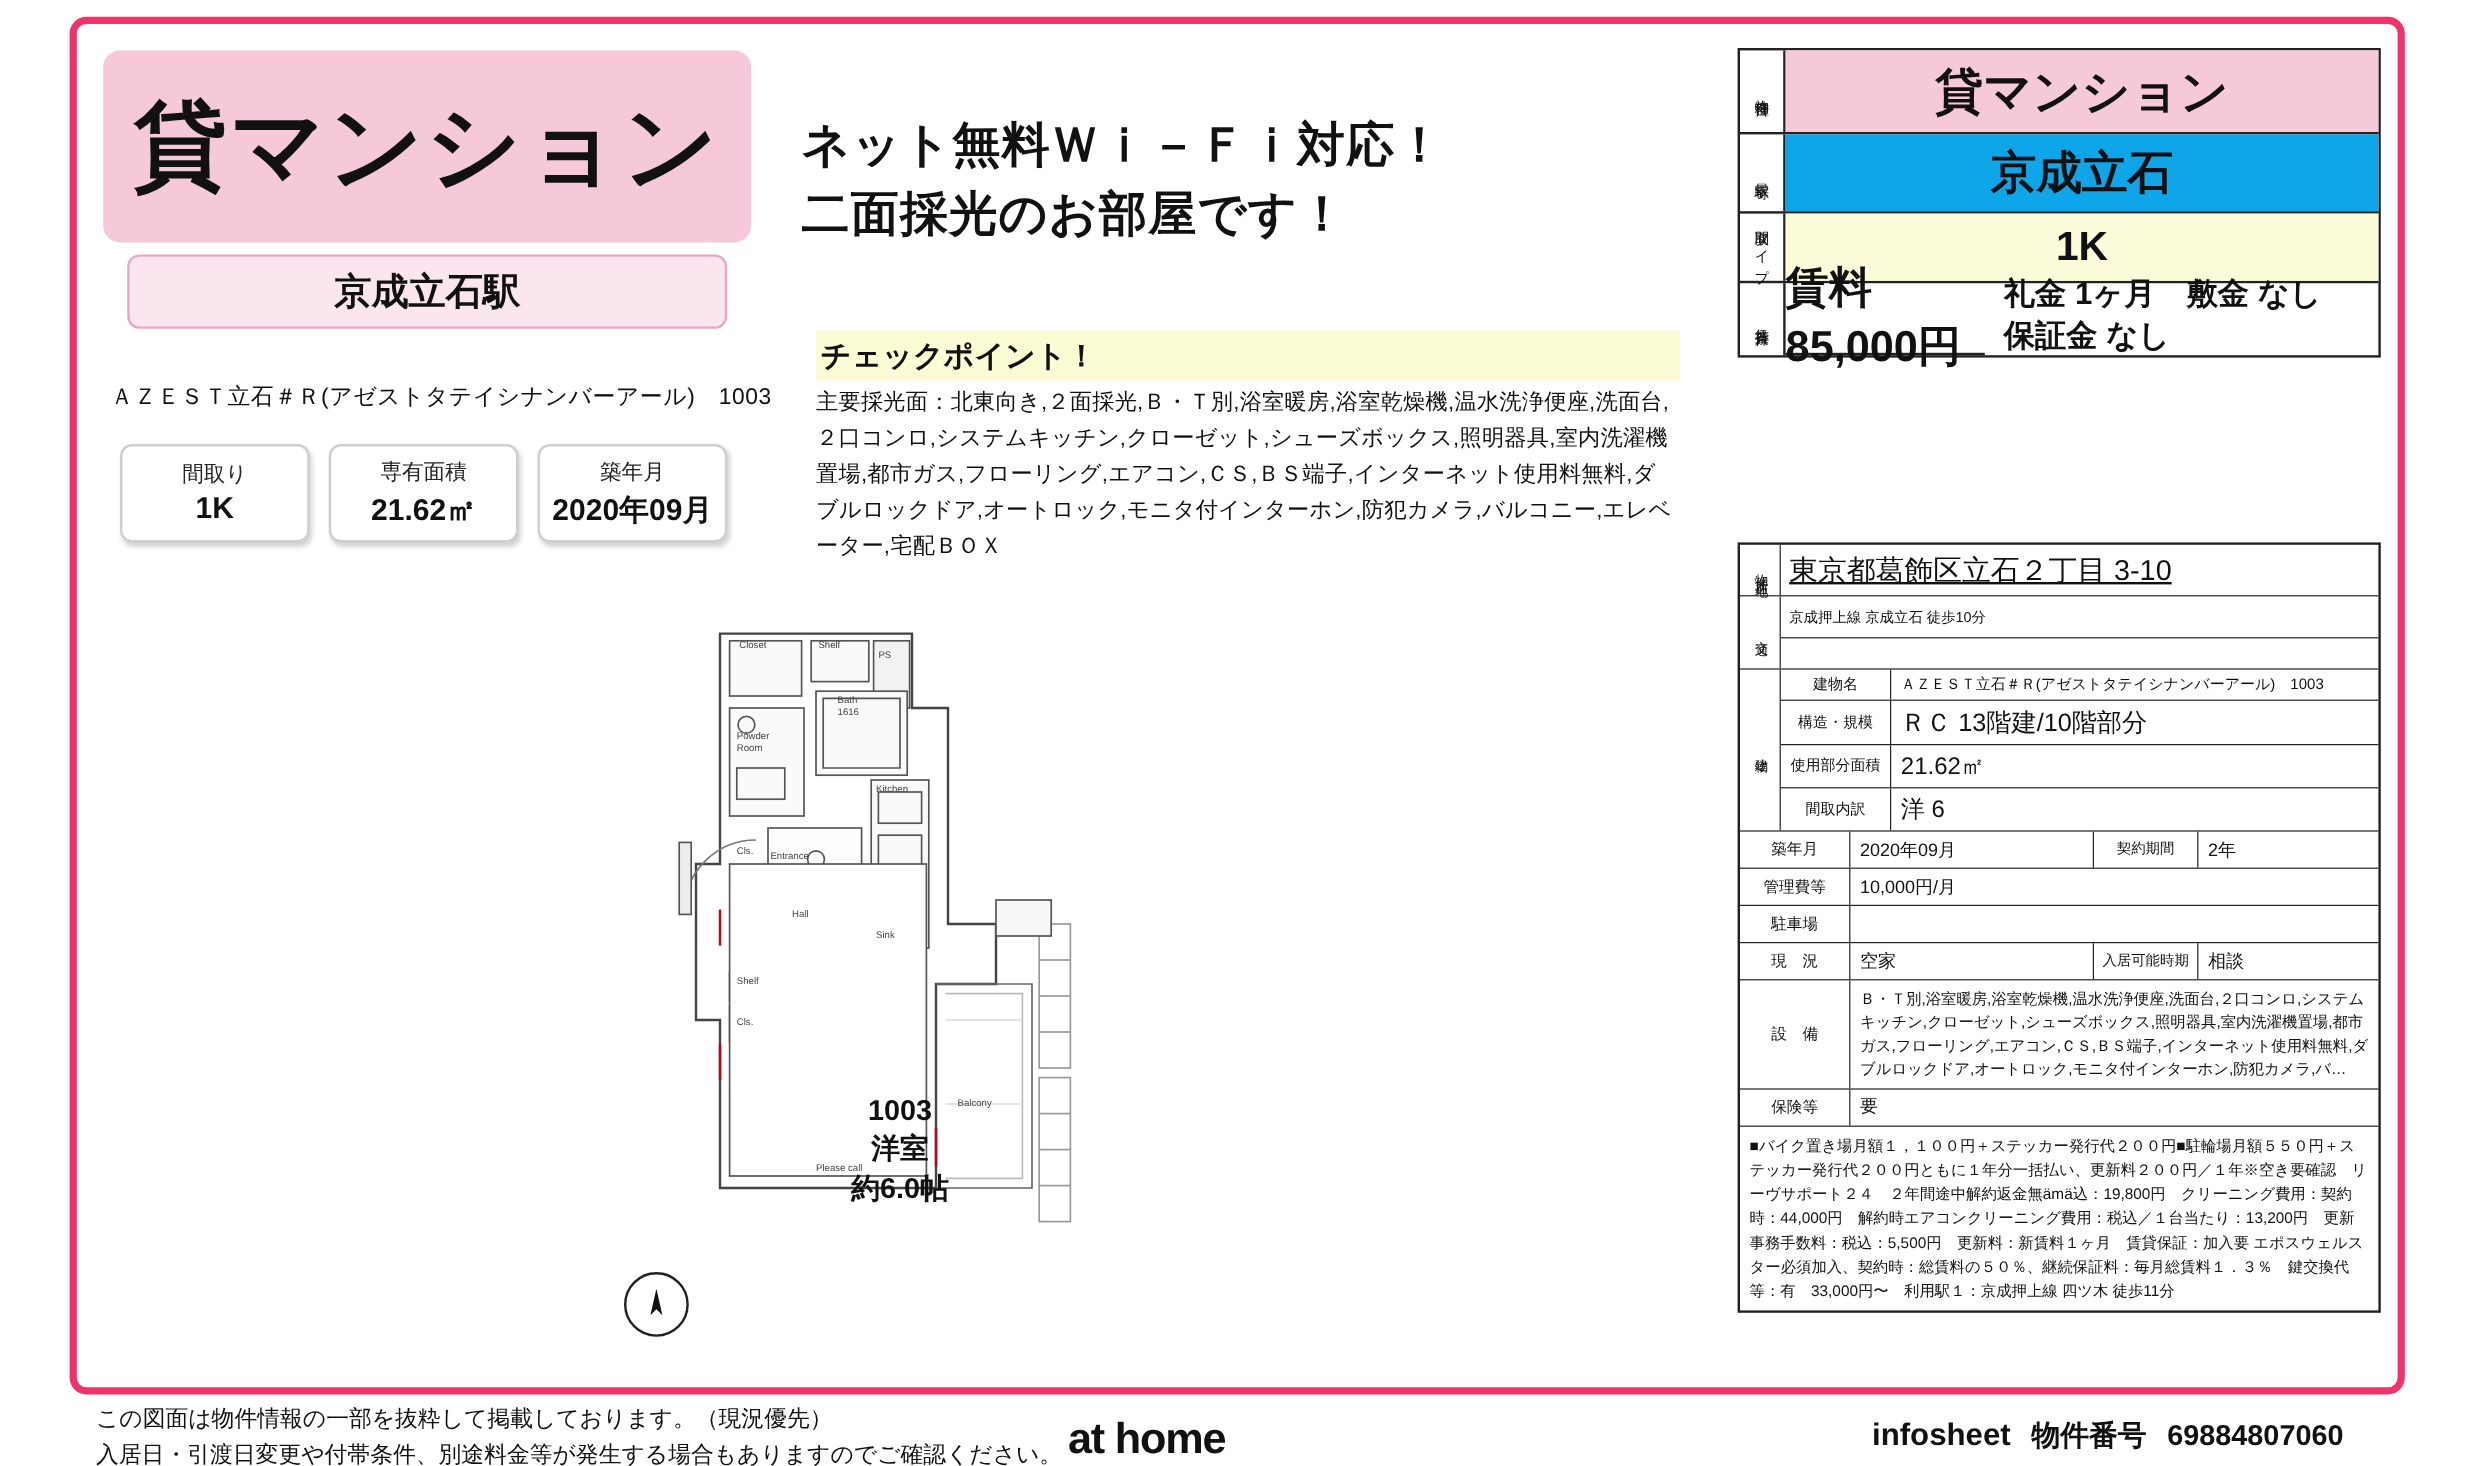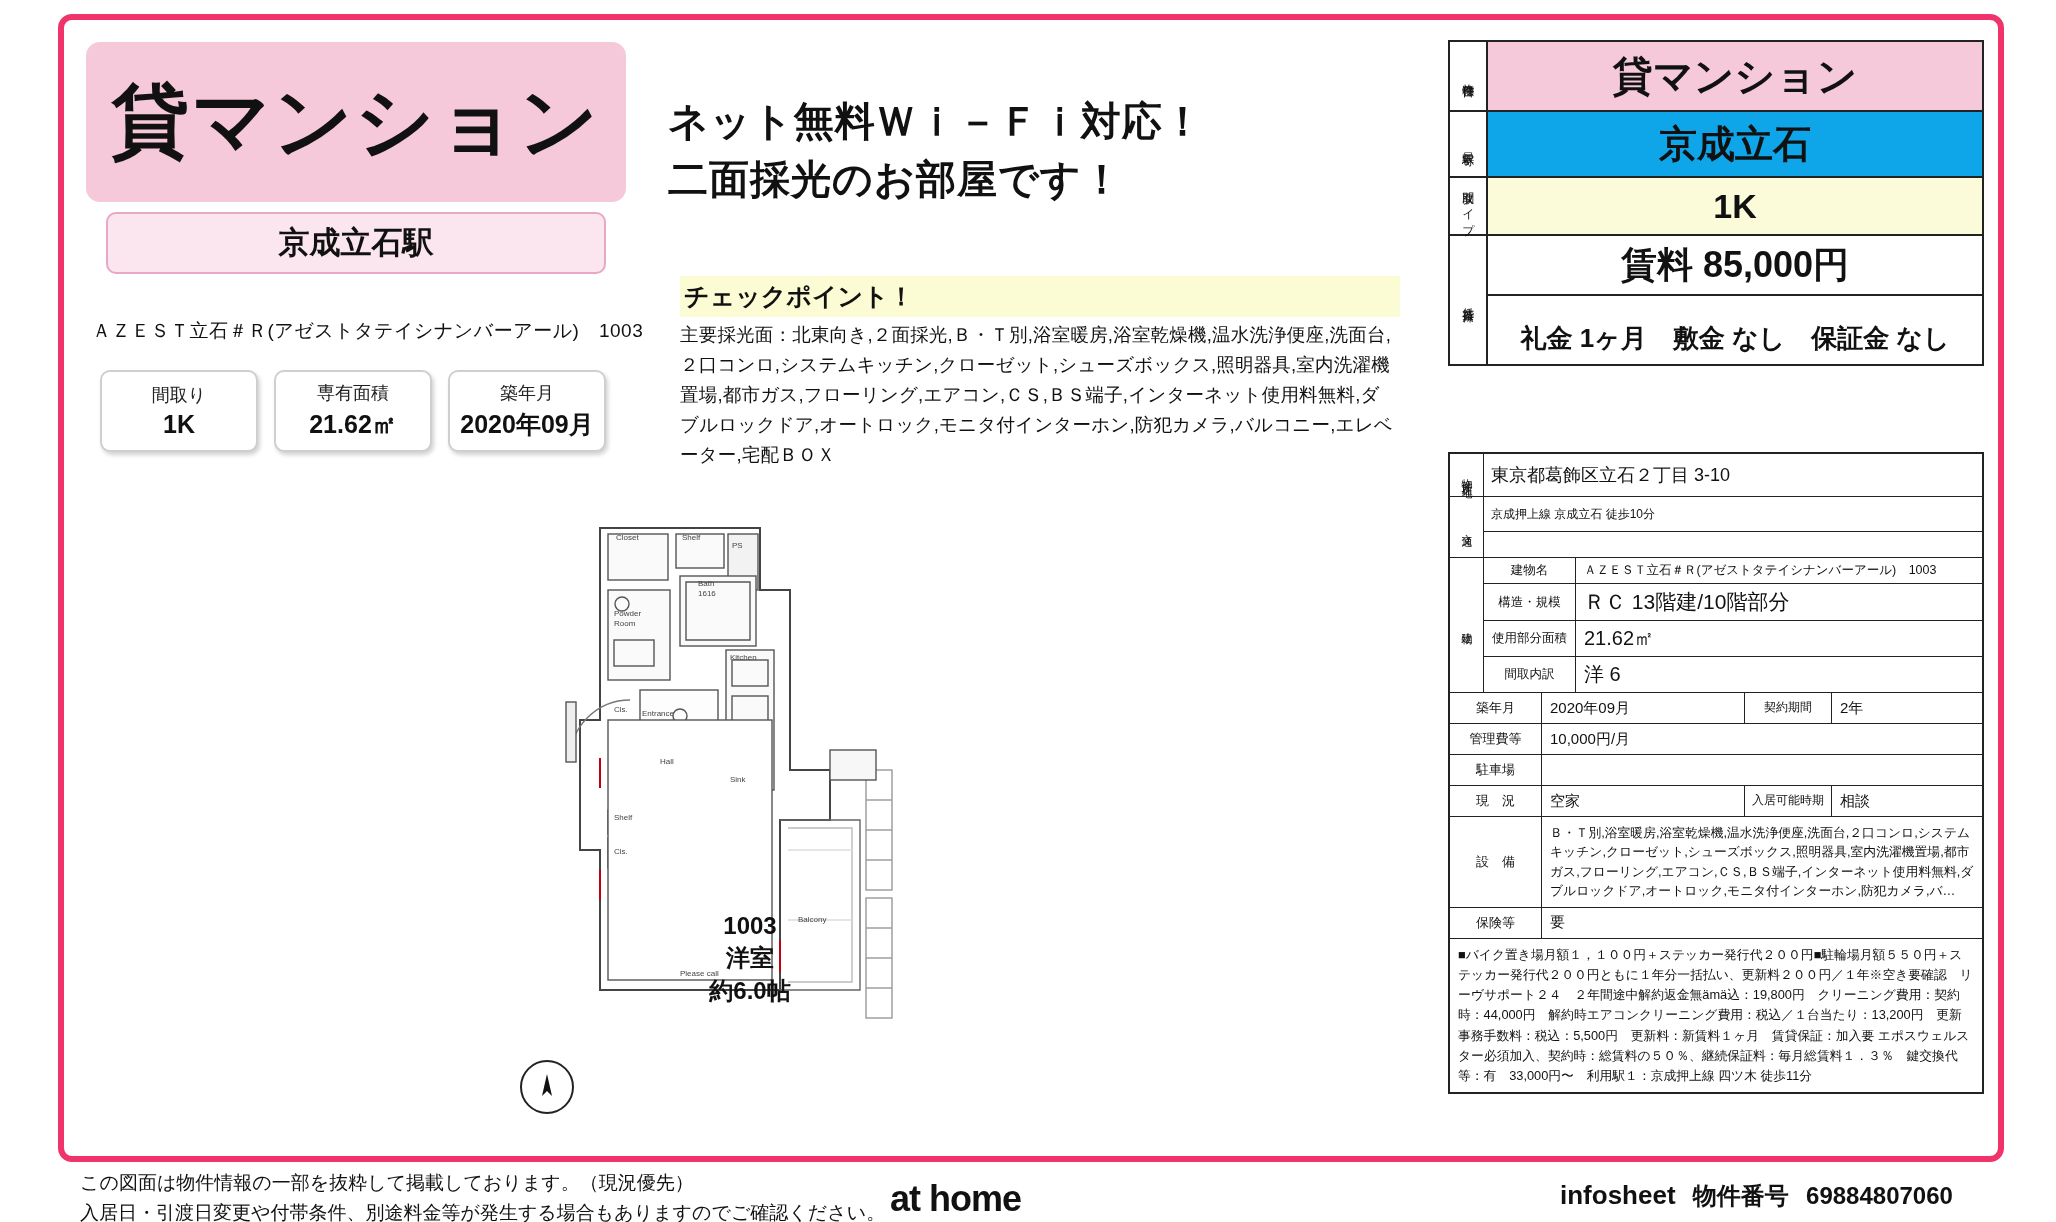--- a/index.html
+++ b/index.html
@@ -110,41 +110,41 @@
     writing-mode:vertical-rl;
     letter-spacing:1px;
     padding:3px 0;
   }
   .rt-body { flex:1; display:flex; align-items:center; justify-content:center; }
   .r1 { background:#f6c9da; height:68px; font-size:40px; font-weight:bold; }
   .r2 { height:64px; background:#0ea5e9; font-size:38px; font-weight:bold; }
   .r3 { height:56px; background:#fbfbd9; font-size:34px; font-weight:bold; }
   .r4 { height:60px; font-size:36px; font-weight:bold; }
   .r5 { height:52px; font-size:26px; font-weight:bold; }
-  .rt-split { display:flex; flex-direction:column; flex:1;gap:16px; }
+  .rt-split { display:flex; flex:1;gap:16px; }
   .rt-split > div { display:flex; align-items:center; justify-content:center; }
   .rt-split > div:first-child { border-bottom:2px solid #222; }
 
   
   .rb {
     position:absolute; left:1448px; top:452px; width:536px;
     border:2px solid #222;
     font-size:15px;
   }
   .rb .row { display:flex; border-bottom:1px solid #222; }
   .rb .row:last-child { border-bottom:none; }
   .rb .vh {
     flex:0 0 34px; border-right:1px solid #222;
     display:flex; align-items:center; justify-content:center;
     writing-mode:vertical-rl; font-size:11px; letter-spacing:2px;
     padding:4px 0; text-align:center;
   }
   .rb .cell { padding:5px 7px; display:flex; align-items:center; }
   .rb .grow { flex:1; }
-  .addr { font-size:18px; min-height:42px; }
+  .addr { font-size:24px; min-height:42px;text-decoration:underline; }
   .access { font-size:12px; min-height:34px;text-align:center; }
   .blank { min-height:26px; }
 
   .bldg-block { display:flex; border-bottom:1px solid #222; }
   .bldg-block .vh { flex:0 0 34px; }
   .bldg-inner { flex:1; }
   .bi-row { display:flex; border-bottom:1px solid #222; }
   .bi-row:last-child { border-bottom:none; }
   .bi-lbl {
     flex:0 0 92px; border-right:1px solid #222;

